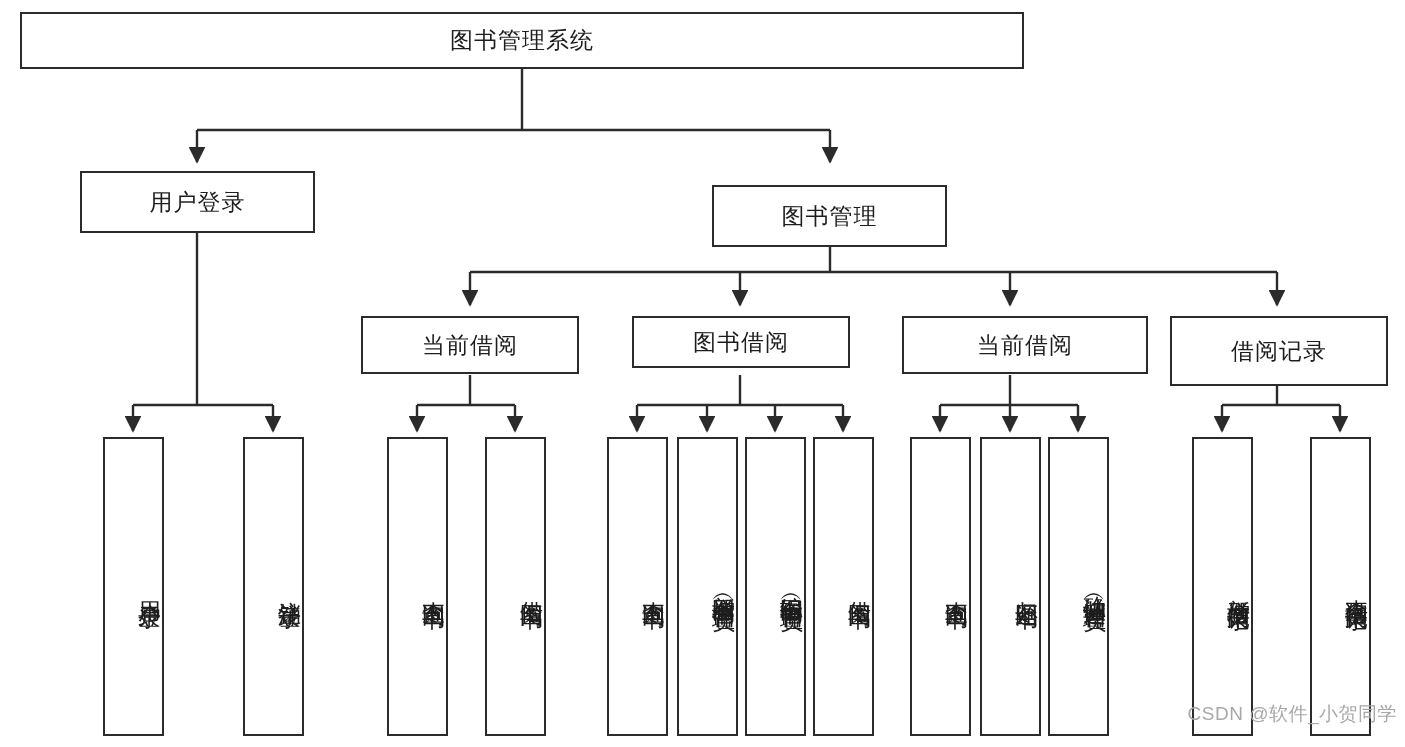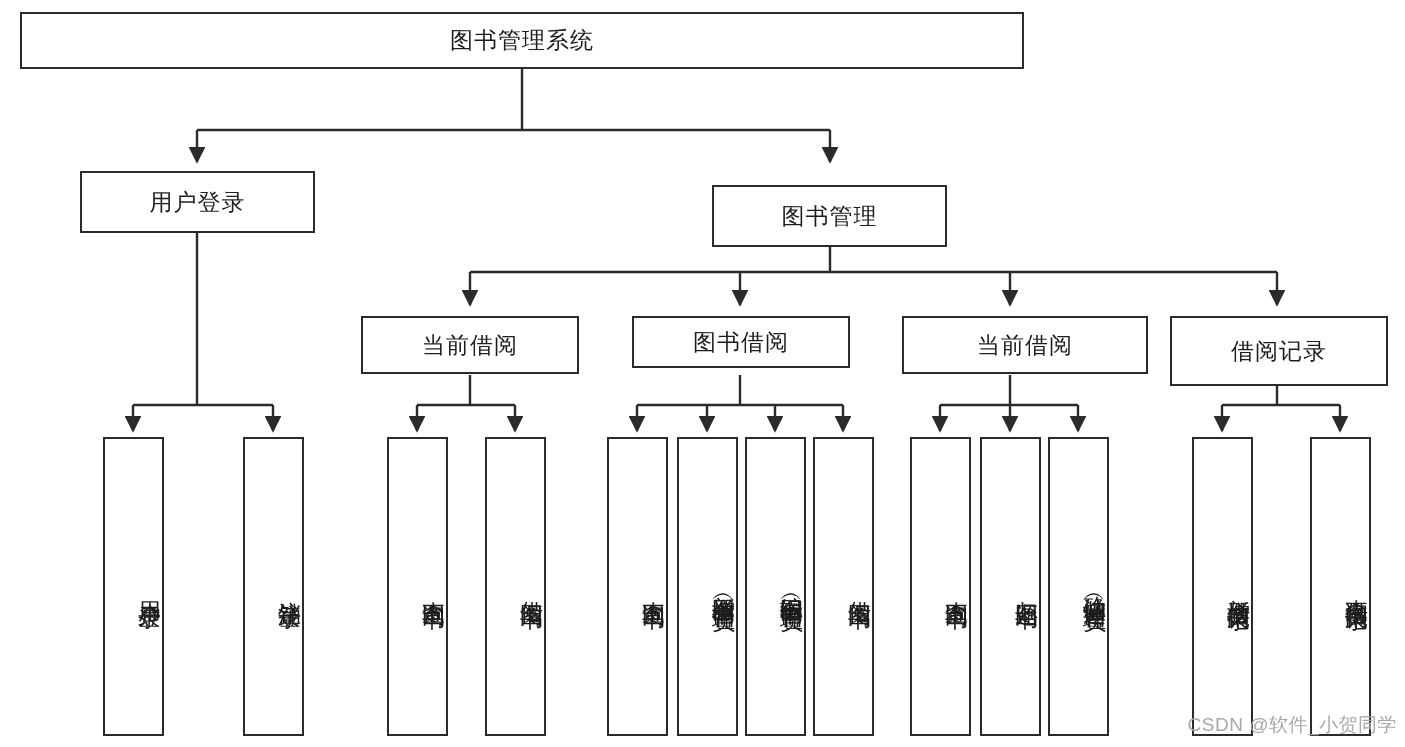--- a/index.html
+++ b/index.html
@@ -53,21 +53,21 @@
     align-items: flex-start;
     justify-content: center;
   }
   .node.v .vlabel {
     writing-mode: vertical-rl;
     text-orientation: upright;
   }
   .watermark {
     position: absolute;
     right: 8px;
-    bottom: 9px;
+    bottom: 20px;
     font-size: 19px;
     color: #a8a8a8;
     white-space: nowrap;
     letter-spacing: 0.5px;
   }
 </style>
 </head>
 <body>
 
 <div id="diagram-root">

